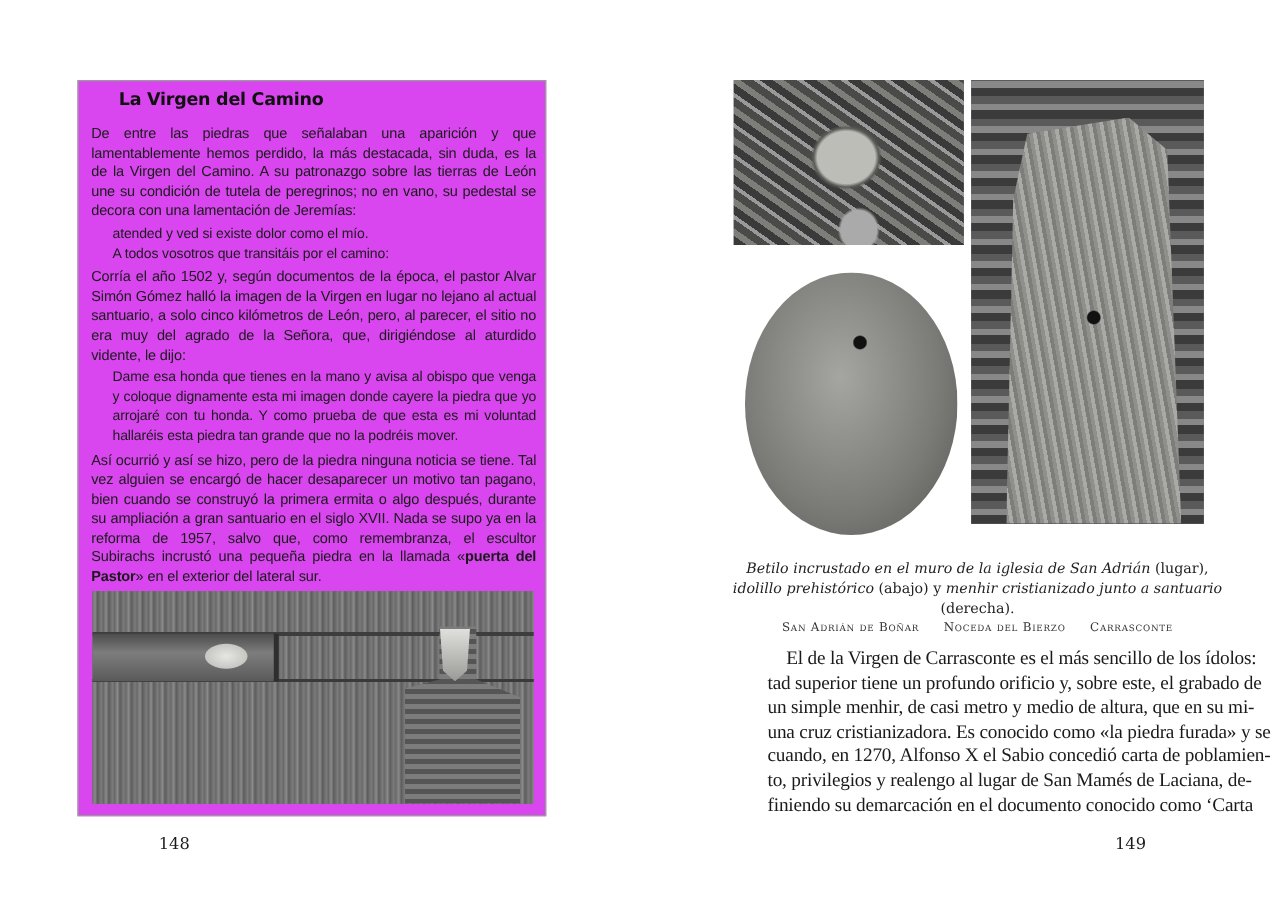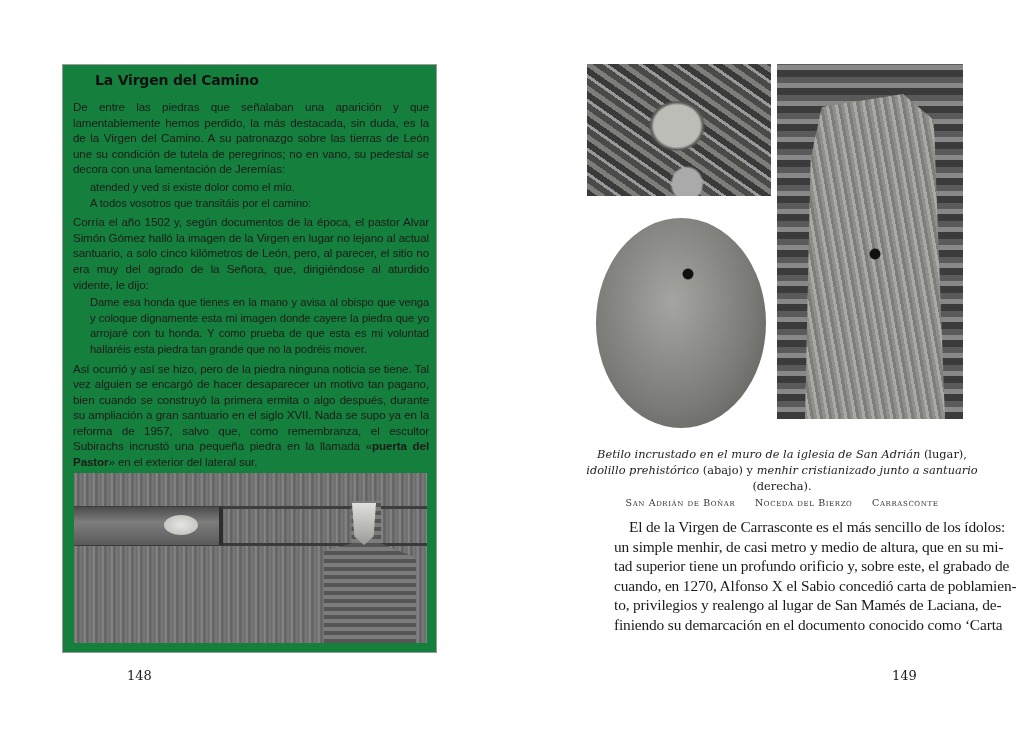--- a/index.html
+++ b/index.html
@@ -7,21 +7,21 @@
     width: 1024px; height: 738px; background: #ffffff; position: relative; overflow: hidden;
     color: #1a1a1a;
   }
   .page { position: absolute; top: 0; height: 738px; }
   .page-left { left: 0; width: 512px; }
   .page-right { left: 512px; width: 512px; }
 
   
   .sidebar-box {
     position: absolute; left: 62px; top: 64px; width: 375px; height: 589px;
-    border: 1px solid #9a9a9a; box-sizing: border-box; background: #15803d;
+    border: 1px solid #9a9a9a; box-sizing: border-box; background: #d946ef;
   }
   .box-title {
     position: absolute; left: 32px; top: 7px;
     font-family: "DejaVu Sans", sans-serif; font-weight: bold; font-size: 14px; color: #111;
     letter-spacing: -0.2px;
   }
   .box-text {
     position: absolute; left: 10px; top: 34px; width: 356px;
     font-family: "Liberation Sans", sans-serif; font-size: 11.6px; line-height: 15.6px; color: #1a1a1a;
     text-align: justify; letter-spacing: -0.1px;
@@ -156,21 +156,22 @@
     <div><i>Betilo incrustado en el muro de la iglesia de San Adrián</i><span> (lugar), </span><i>idolillo prehistórico</i><span> (abajo) y </span><i>menhir cristianizado junto a santuario</i><span> (derecha).</span></div>
     <div class="credits">
       <span>San Adrián de Boñar</span>
       <span>Noceda del Bierzo</span>
       <span>Carrasconte</span>
     </div>
   </div>
 
   <div class="body-text">
     <span class="line indent">El de la Virgen de Carrasconte es el más sencillo de los ídolos:</span>
+    <span class="line">tad superior tiene un profundo orificio y, sobre este, el grabado de</span>
     <span class="line">un simple menhir, de casi metro y medio de altura, que en su mi-</span>
-    <span class="line">tad superior tiene un profundo orificio y, sobre este, el grabado de</span>
+    <span class="line">una cruz cristianizadora. Es conocido como «la piedra furada» y se</span>
     <span class="line">cuando, en 1270, Alfonso X el Sabio concedió carta de poblamien-</span>
     <span class="line">to, privilegios y realengo al lugar de San Mamés de Laciana, de-</span>
     <span class="line">finiendo su demarcación en el documento conocido como ‘Carta</span>
   </div>
 
   <div class="folio folio-right">149</div>
 </div>
 
 </body></html>

